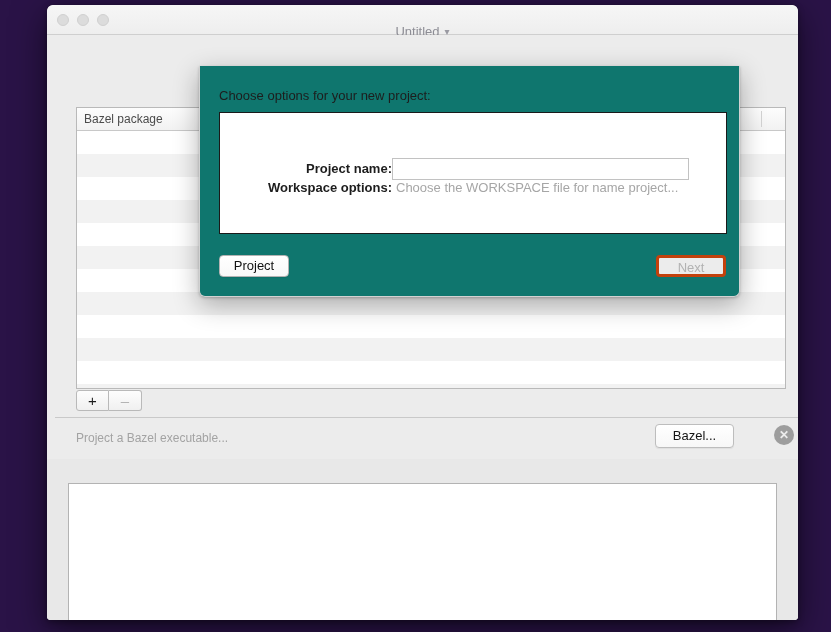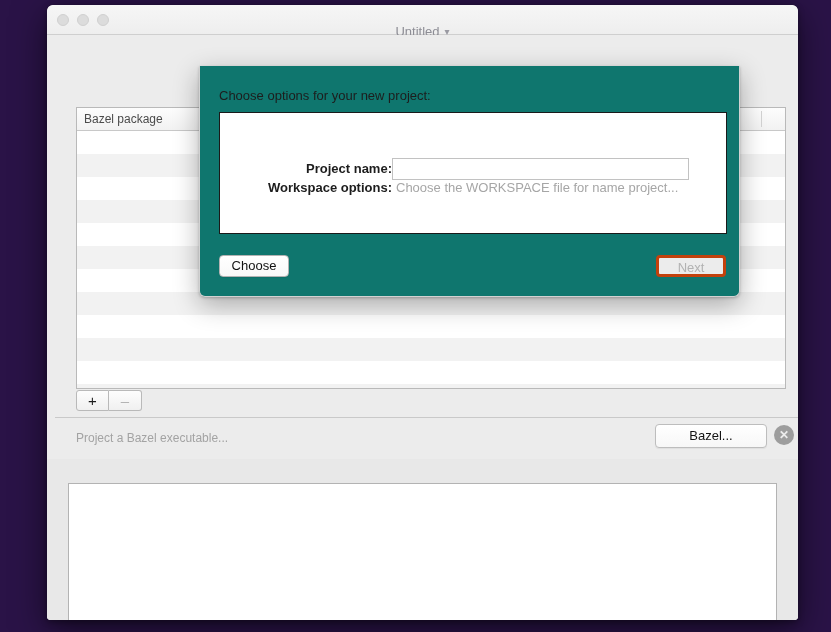--- a/index.html
+++ b/index.html
@@ -161,21 +161,21 @@
     position: absolute;
     left: 21px;
     top: 11px;
     font-size: 12px;
     color: #a3a3a3;
   }
   #bazel-button {
     position: absolute;
     left: 600px;
     top: 4px;
-    width: 112px;
+    width: 79px;
     height: 24px;
     background: linear-gradient(#ffffff, #f7f7f7);
     border: 1px solid #bdbdbd;
     border-radius: 4px;
     font-size: 13px;
     color: #141414;
     line-height: 22px;
     text-align: center;
     box-shadow: 0 1px 1px rgba(0,0,0,0.06);
   }
@@ -377,19 +377,19 @@
           <div class="field-row" style="top:37px;margin-top:8px;">
             <div class="field-label">Project name:</div>
             <input class="field-input" type="text" value="" style="">
           </div>
           <div class="field-row" style="top:64px;">
             <div class="field-label">Workspace options:</div>
             <div class="field-static">Choose the WORKSPACE file for name project...</div>
           </div>
         </div>
 
-        <div id="cancel-button">Choose</div>
+        <div id="cancel-button">Project</div>
         <div id="next-button">Next</div>
       </div>
 
     </div>
   </div>
 </div>
 
 </body></html>

